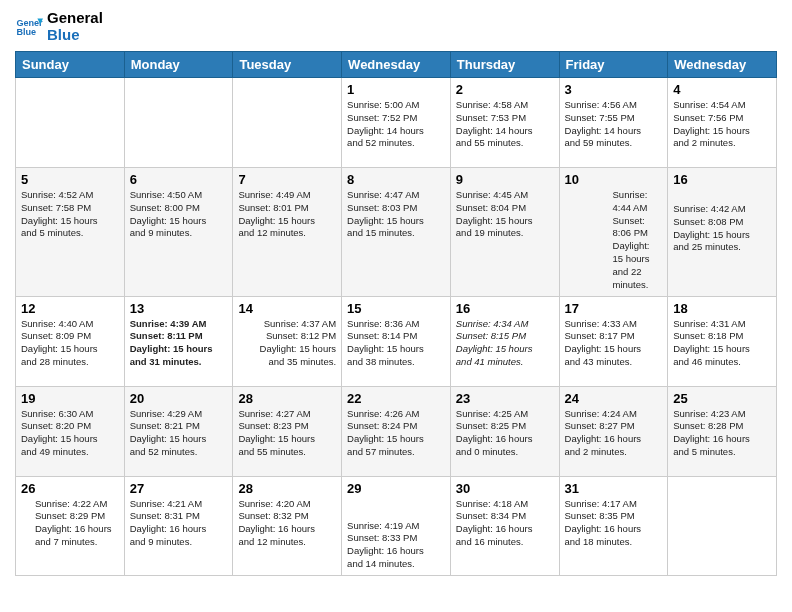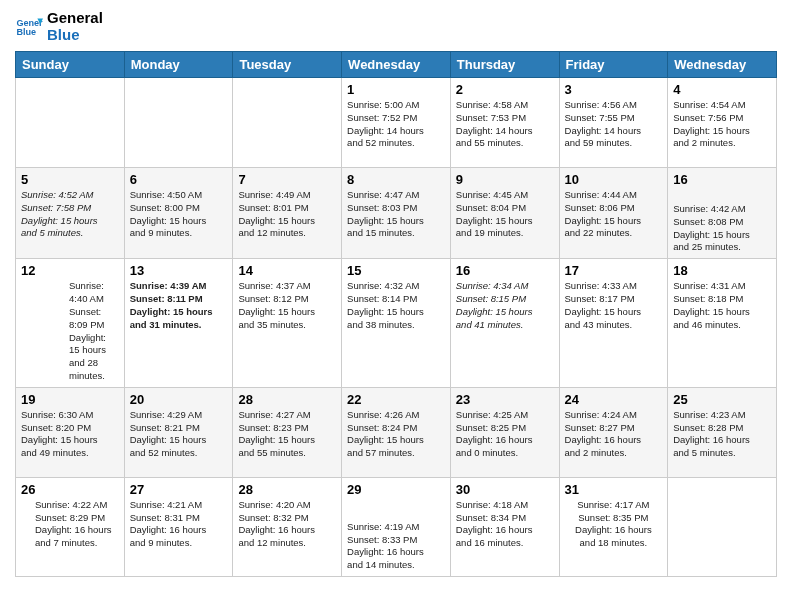--- a/index.html
+++ b/index.html
@@ -149,21 +149,21 @@
             <div class="day-num">4</div>
             <div class="day-info" style="white-space: pre-line;">Sunrise: 4:54 AM
 Sunset: 7:56 PM
 Daylight: 15 hours
 and 2 minutes.</div>
           </td>
         </tr>
         <tr>
           <td>
             <div class="day-num">5</div>
-            <div class="day-info" style="white-space: pre-line; font-style: italic;">Sunrise: 4:52 AM
+            <div class="day-info" style="white-space: pre-line;">Sunrise: 4:52 AM
 Sunset: 7:58 PM
 Daylight: 15 hours
 and 5 minutes.</div>
           </td>
           <td>
             <div class="day-num">6</div>
             <div class="day-info" style="white-space: pre-line;">Sunrise: 4:50 AM
 Sunset: 8:00 PM
 Daylight: 15 hours
 and 9 minutes.</div>
@@ -184,58 +184,58 @@
           </td>
           <td>
             <div class="day-num">9</div>
             <div class="day-info" style="white-space: pre-line;">Sunrise: 4:45 AM
 Sunset: 8:04 PM
 Daylight: 15 hours
 and 19 minutes.</div>
           </td>
           <td>
             <div class="day-num">10</div>
-            <div class="day-info" style="white-space: pre-line;">Sunrise: 4:44 AM
+            <div class="day-info" style="white-space: pre-line; margin-left: 48px;">Sunrise: 4:44 AM
 Sunset: 8:06 PM
 Daylight: 15 hours
 and 22 minutes.</div>
           </td>
           <td>
             <div class="day-num">16</div>
             <div class="day-info" style="white-space: pre-line; margin-top: 16px;">Sunrise: 4:42 AM
 Sunset: 8:08 PM
 Daylight: 15 hours
 and 25 minutes.</div>
           </td>
         </tr>
         <tr>
           <td>
             <div class="day-num">12</div>
-            <div class="day-info" style="white-space: pre-line; margin-left: 48px;">Sunrise: 4:40 AM
+            <div class="day-info" style="white-space: pre-line;">Sunrise: 4:40 AM
 Sunset: 8:09 PM
 Daylight: 15 hours
 and 28 minutes.</div>
           </td>
           <td>
             <div class="day-num">13</div>
             <div class="day-info" style="white-space: pre-line; font-weight: bold;">Sunrise: 4:39 AM
 Sunset: 8:11 PM
 Daylight: 15 hours
 and 31 minutes.</div>
           </td>
           <td>
             <div class="day-num">14</div>
-            <div class="day-info" style="white-space: pre-line;">Sunrise: 4:37 AM
+            <div class="day-info" style="white-space: pre-line; text-align: right;">Sunrise: 4:37 AM
 Sunset: 8:12 PM
 Daylight: 15 hours
 and 35 minutes.</div>
           </td>
           <td>
             <div class="day-num">15</div>
-            <div class="day-info" style="white-space: pre-line;">Sunrise: 4:32 AM
+            <div class="day-info" style="white-space: pre-line;">Sunrise: 8:36 AM
 Sunset: 8:14 PM
 Daylight: 15 hours
 and 38 minutes.</div>
           </td>
           <td>
             <div class="day-num">16</div>
             <div class="day-info" style="white-space: pre-line; font-style: italic;">Sunrise: 4:34 AM
 Sunset: 8:15 PM
 Daylight: 15 hours
 and 41 minutes.</div>
@@ -337,21 +337,21 @@
           </td>
           <td>
             <div class="day-num">30</div>
             <div class="day-info" style="white-space: pre-line;">Sunrise: 4:18 AM
 Sunset: 8:34 PM
 Daylight: 16 hours
 and 16 minutes.</div>
           </td>
           <td>
             <div class="day-num">31</div>
-            <div class="day-info" style="white-space: pre-line; text-align: center;">Sunrise: 4:17 AM
+            <div class="day-info" style="white-space: pre-line;">Sunrise: 4:17 AM
 Sunset: 8:35 PM
 Daylight: 16 hours
 and 18 minutes.</div>
           </td>
           <td class="empty-cell"></td>
         </tr>
       </tbody>
   </table>
 </div>
 

